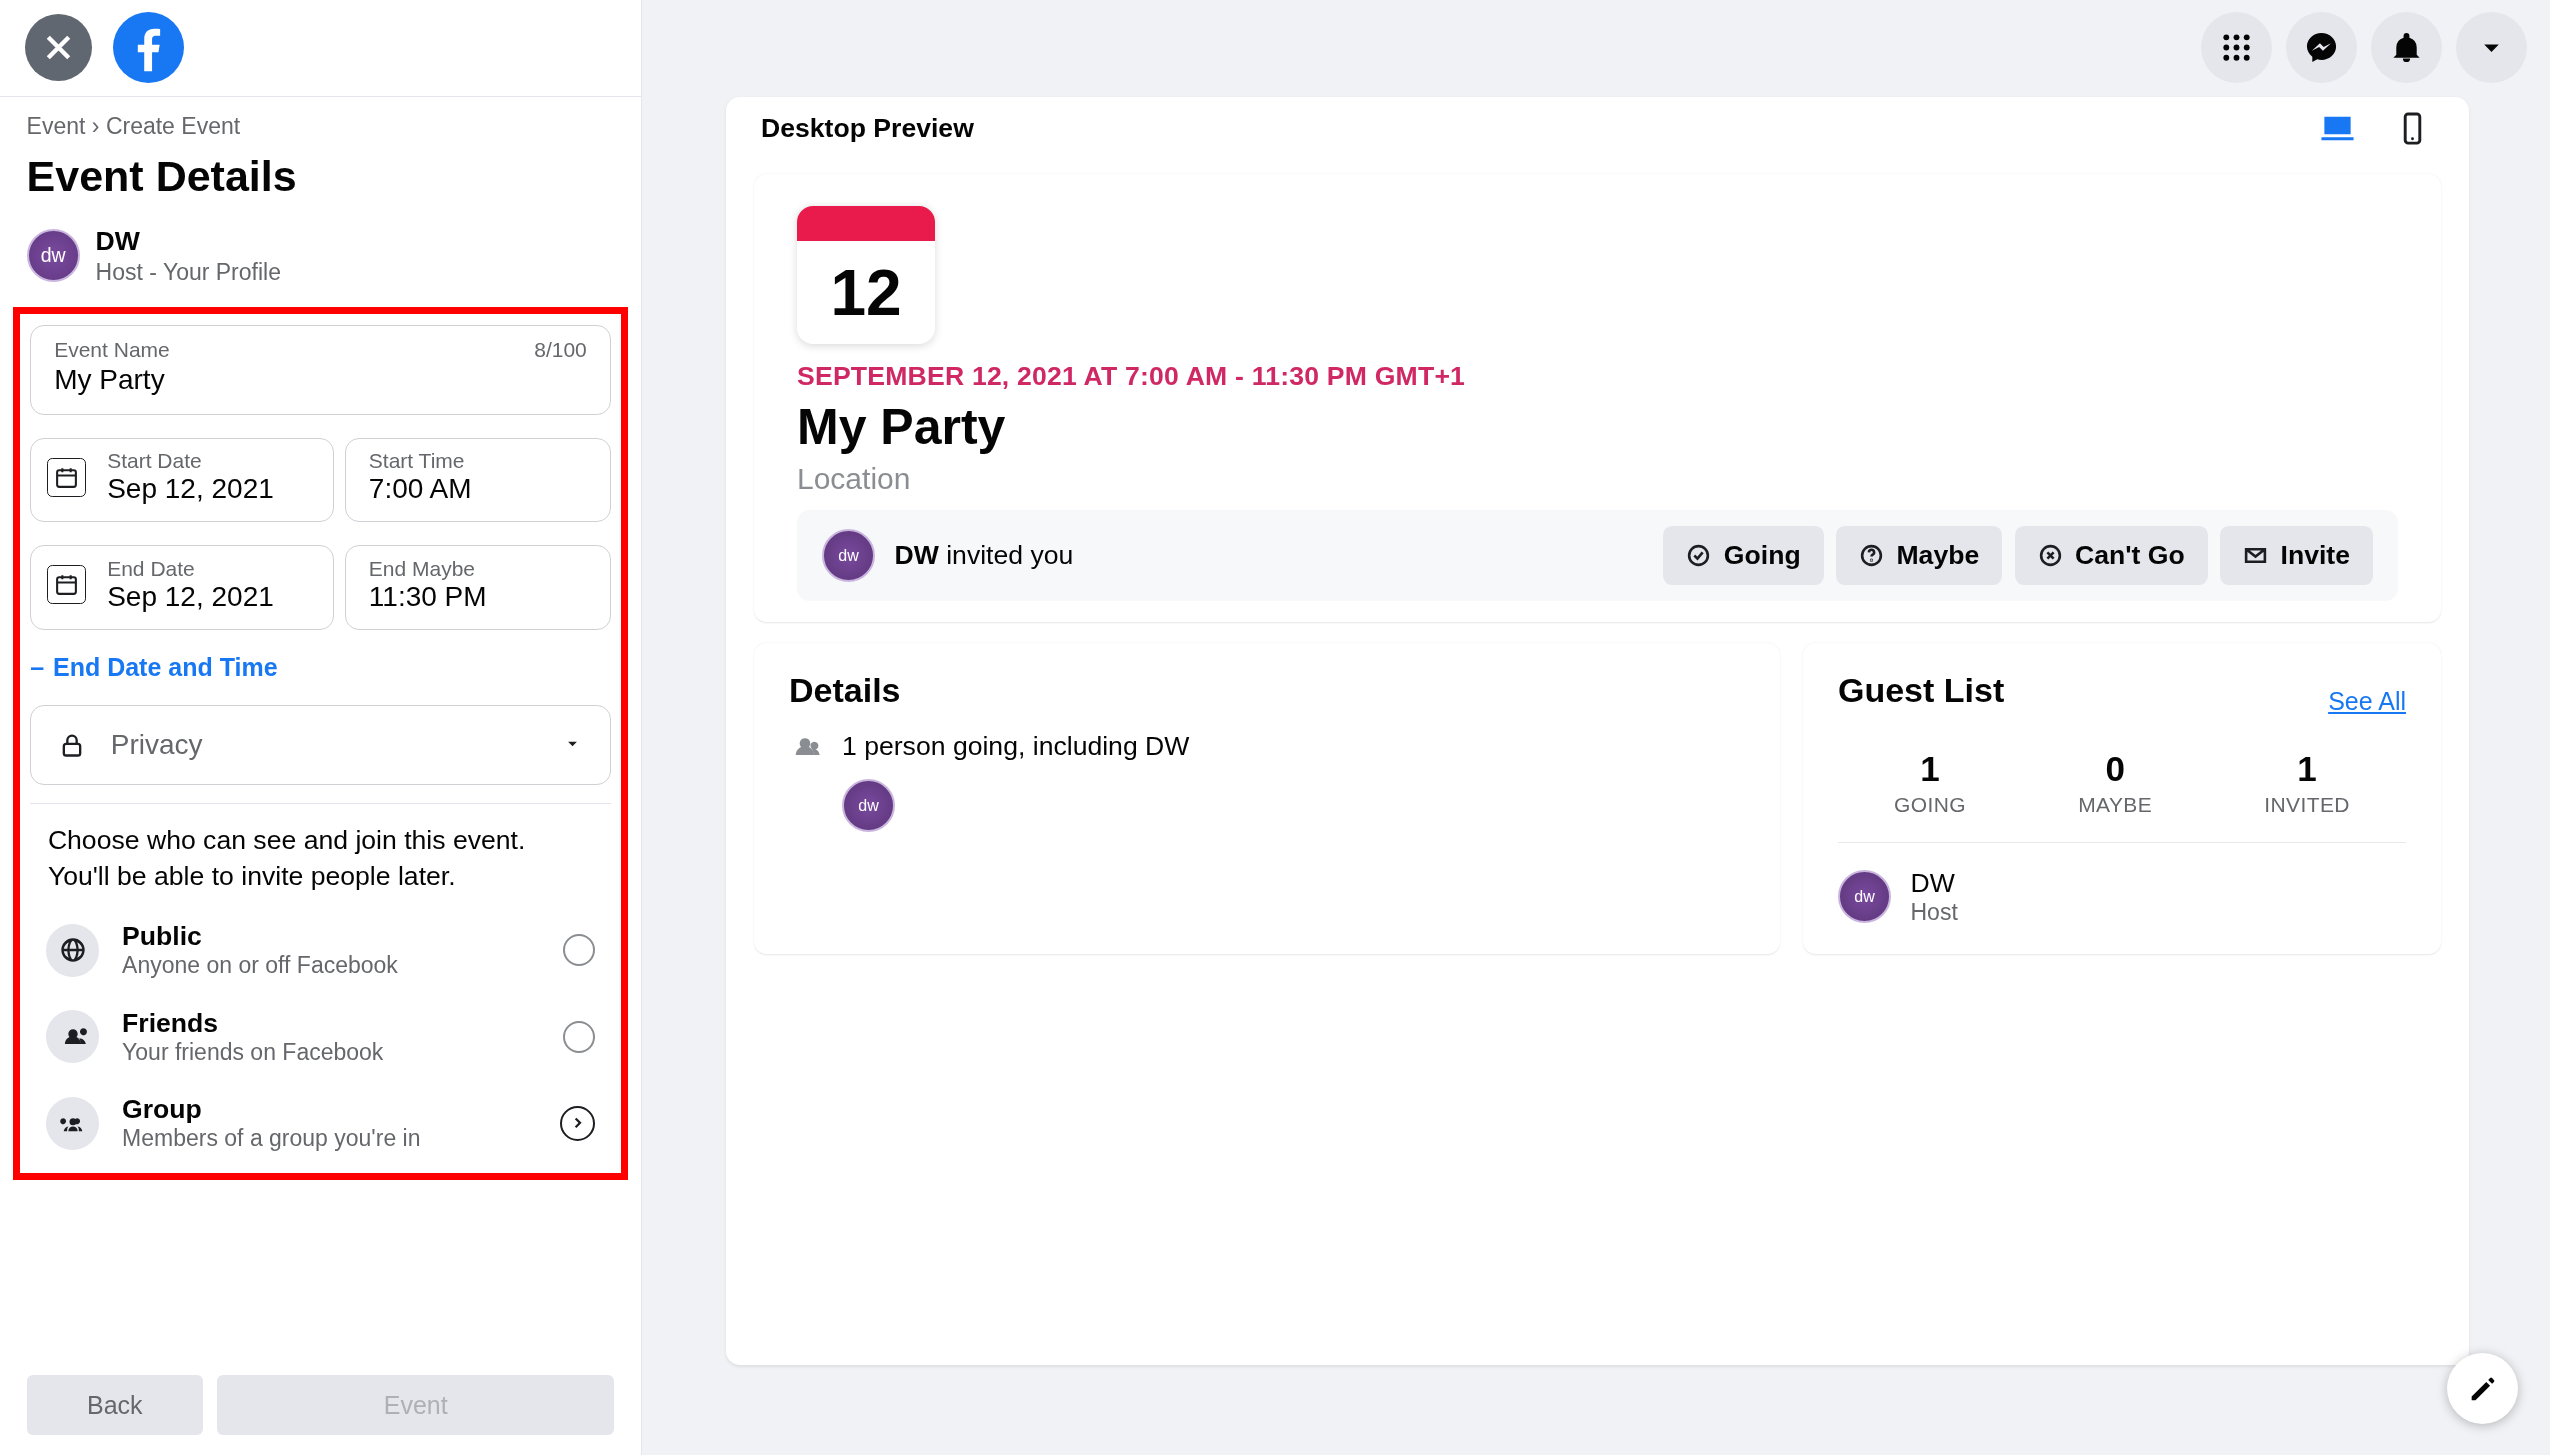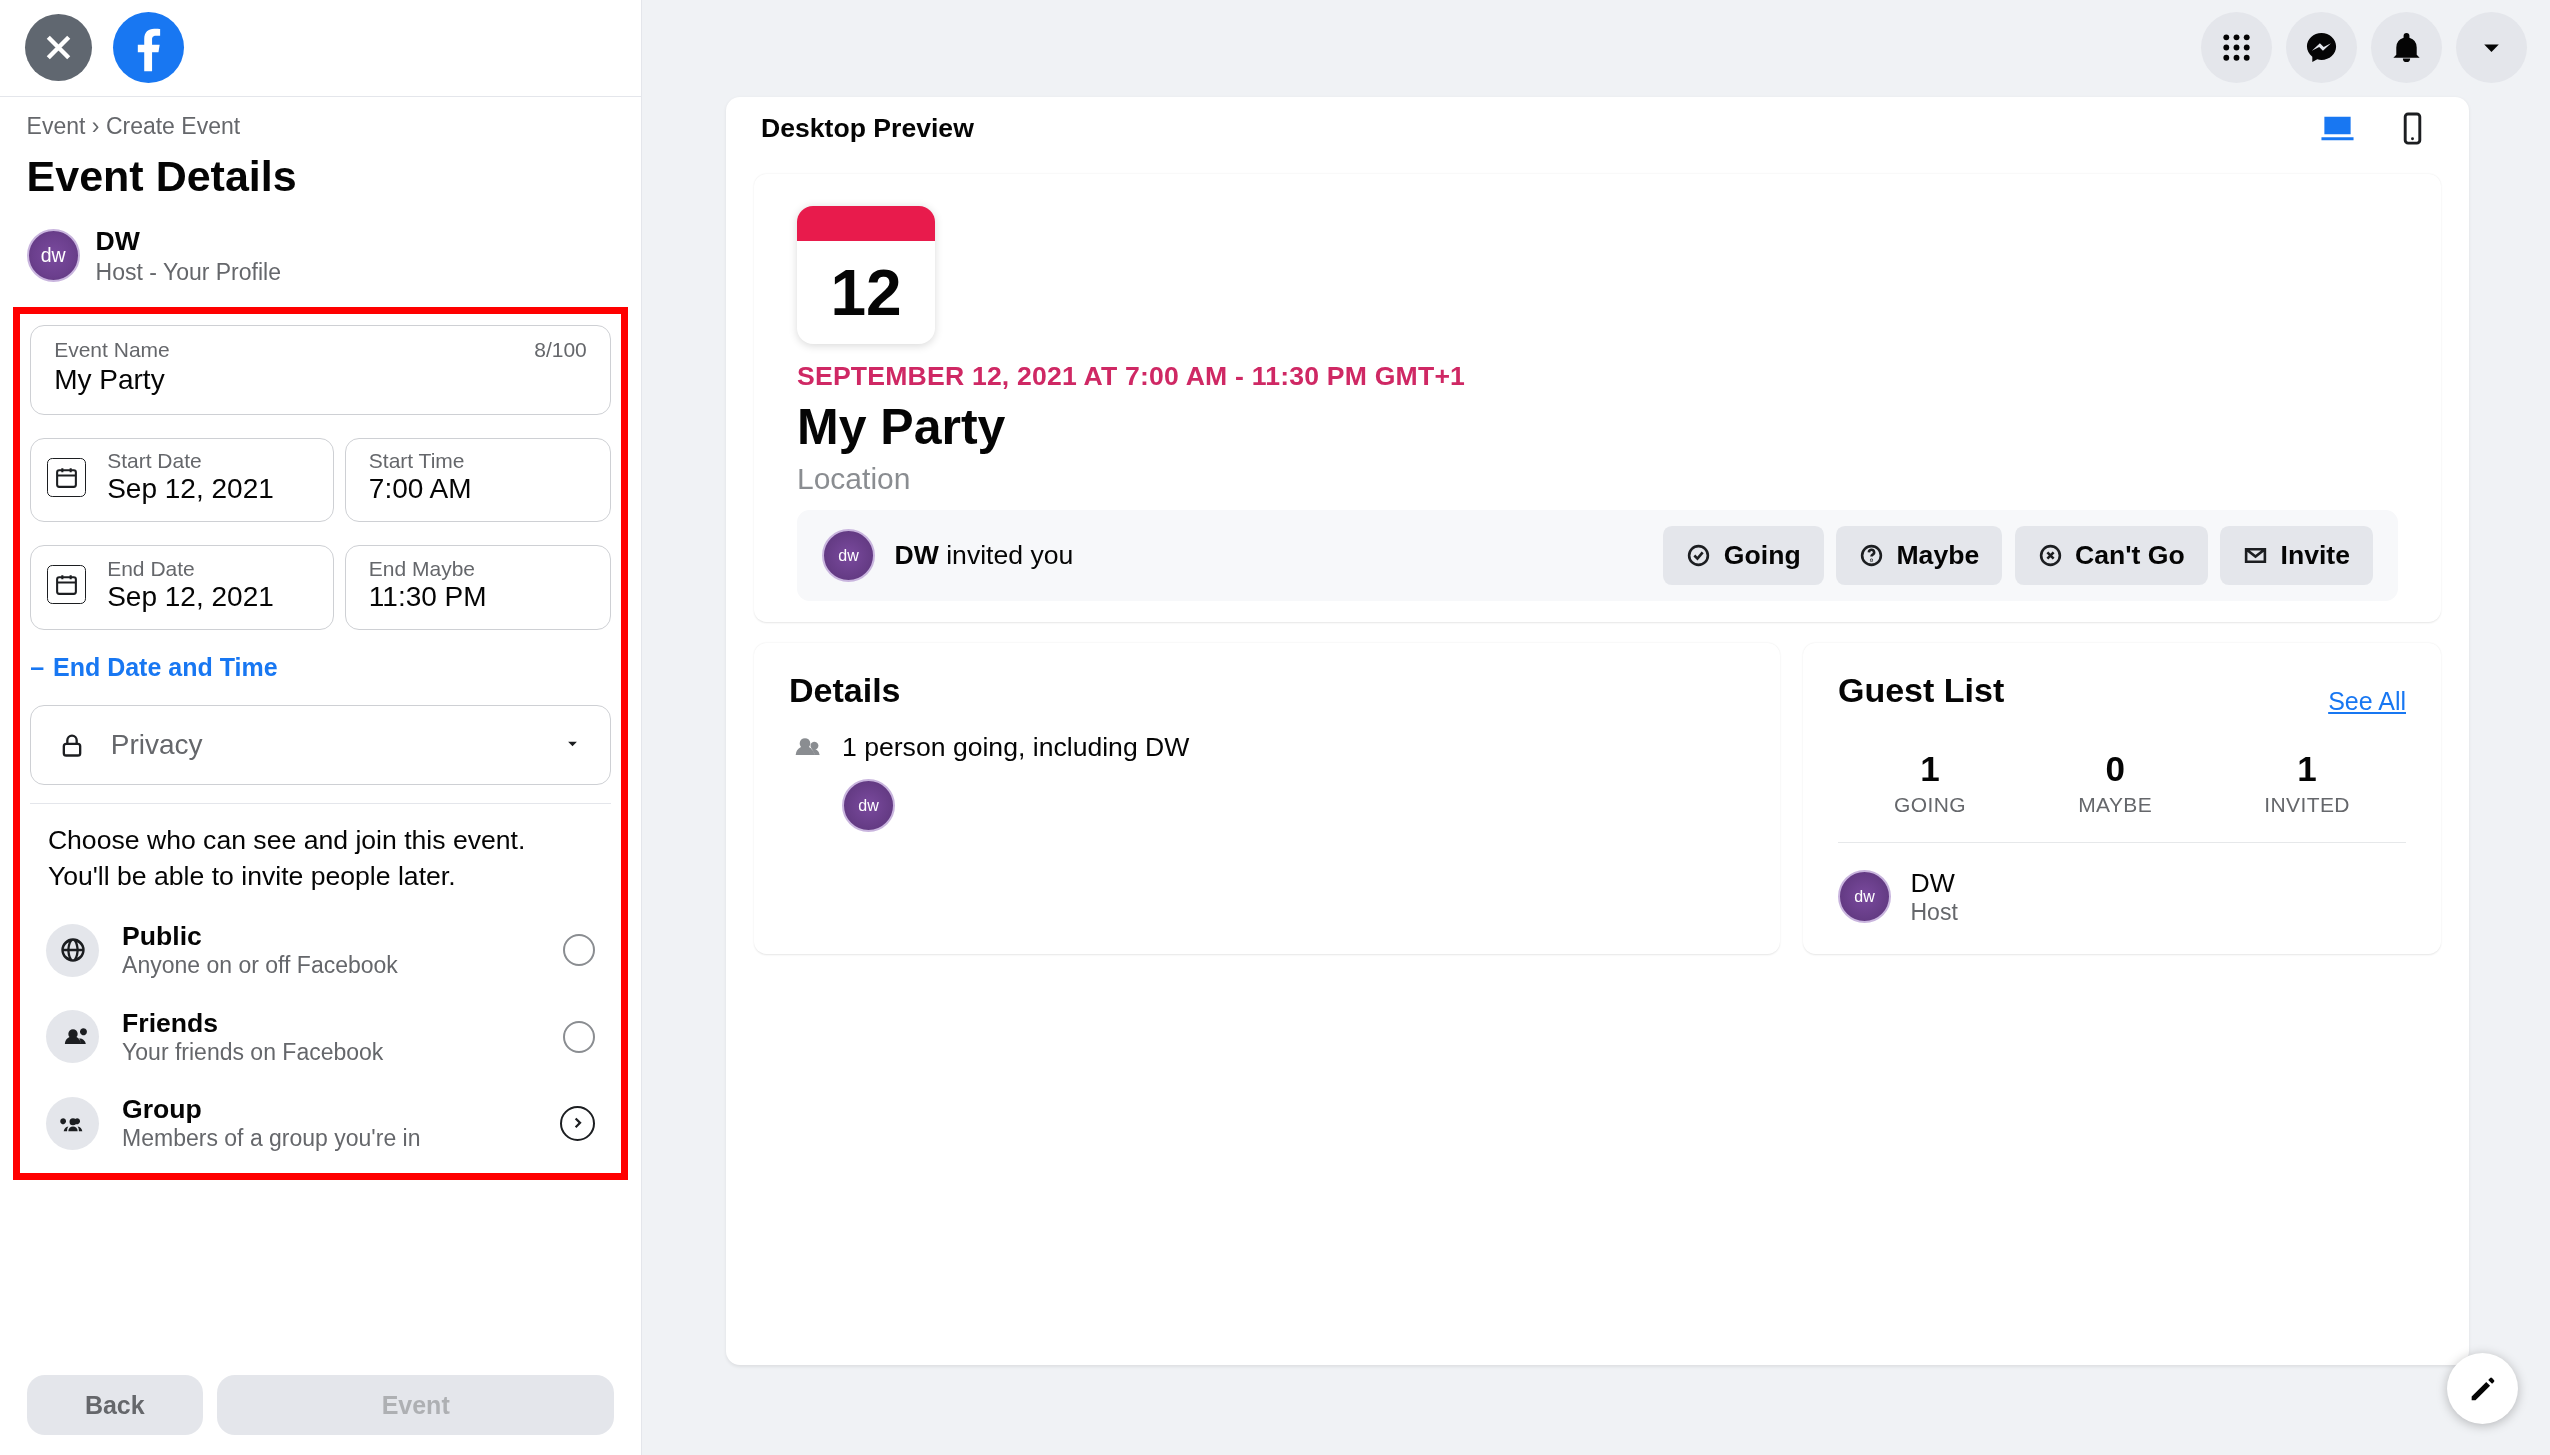--- a/index.html
+++ b/index.html
@@ -66,21 +66,21 @@
   .p-opt{display:flex;align-items:center;gap:23px;padding:8.9px 3.5px}
   .p-circ{width:53px;height:53px;border-radius:50%;background:var(--border-soft);display:flex;align-items:center;justify-content:center}
   .p-circ svg{width:28px;height:28px;fill:#1c1e21}
   .p-txt{flex:1;display:flex;flex-direction:column}
   .p-title{font-size:26.6px;font-weight:600}
   .p-sub{font-size:23px;color:var(--text-sec)}
   .p-rad{width:32px;height:32px;border:2.7px solid #8a8d91;border-radius:50%}
   .p-chev{width:35px;height:35px;border:2.7px solid #1c1e21;border-radius:50%;display:flex;align-items:center;justify-content:center}
 
   .nav-row{display:flex;gap:14px;padding:7px 26.6px 21px;margin-top:auto}
-  .btn-back,.btn-next{flex:1;height:60px;border-radius:18px;font-size:25px;font-weight:700;display:flex;align-items:center;justify-content:center}
+  .btn-back,.btn-next{flex:1;height:60px;border-radius:6px;font-size:25px;font-weight:400;display:flex;align-items:center;justify-content:center}
   .btn-back{background:var(--border-soft);color:var(--text-sec);flex:0 0 30%}
   .btn-next{background:var(--border-soft);color:#aeb0b3}
 
   
   .topicons{position:absolute;top:12.4px;right:23px;display:flex;gap:14px}
   .ticon{width:71px;height:71px;border-radius:50%;background:#e4e6eb;display:flex;align-items:center;justify-content:center}
   .ticon svg{width:35px;height:35px;fill:#050505}
 
   
   .preview{
@@ -108,21 +108,21 @@
   .invite-bar .txt{font-size:26.6px}
   .invite-bar .txt b{font-weight:700}
   .invite-bar .btns{margin-left:auto;display:flex;gap:12.4px}
   .chip{background:var(--border-soft);border-radius:8.9px;padding:14px 23px;display:flex;align-items:center;gap:12.4px;font-size:26.6px;font-weight:600}
   .chip svg{width:25px;height:25px;fill:none;stroke:#1c1e21;stroke-width:2.5}
 
   .two-col{display:flex;gap:23px}
   .card{background:#fff;border-radius:12.4px;box-shadow:0 0.9px 1.8px rgba(0,0,0,.1);padding:28px 35px}
   .details-card{flex:1}
   .details-card h2,.guest-card h2{font-size:34px;font-weight:800;margin:0 0 21px}
-  .det-row{display:flex;align-items:center;gap:21px;font-size:26.6px}
+  .det-row{display:flex;align-items:flex-start;gap:21px;font-size:26.6px}
   .mini-av{width:53px;height:53px;border-radius:50%;background:radial-gradient(circle,#7a4a9e,#5a3478);border:2.7px solid #c9b5de;display:flex;align-items:center;justify-content:center;color:#fff;font-size:16px}
   .guest-card{width:638px}
   .guest-card .hdr{display:flex;align-items:center}
   .seeall{color:var(--fb-blue);font-size:25px;margin-left:auto}
   .counts{display:flex;justify-content:space-around;text-align:center;padding:17.7px 0 25px;border-bottom:0.9px solid #e6e8ea}
   .counts .n{font-size:35px;font-weight:800}
   .counts .c{font-size:21px;color:var(--text-sec);letter-spacing:0.4px;margin-top:3.5px}
   .hostrow{display:flex;align-items:center;gap:19.5px;padding-top:25px}
   .hostrow .n{font-size:26.6px}
   .hostrow .r{font-size:23px;color:var(--text-sec)}

